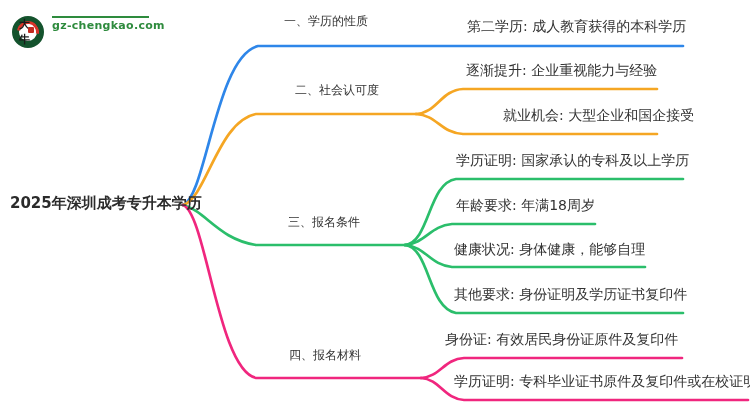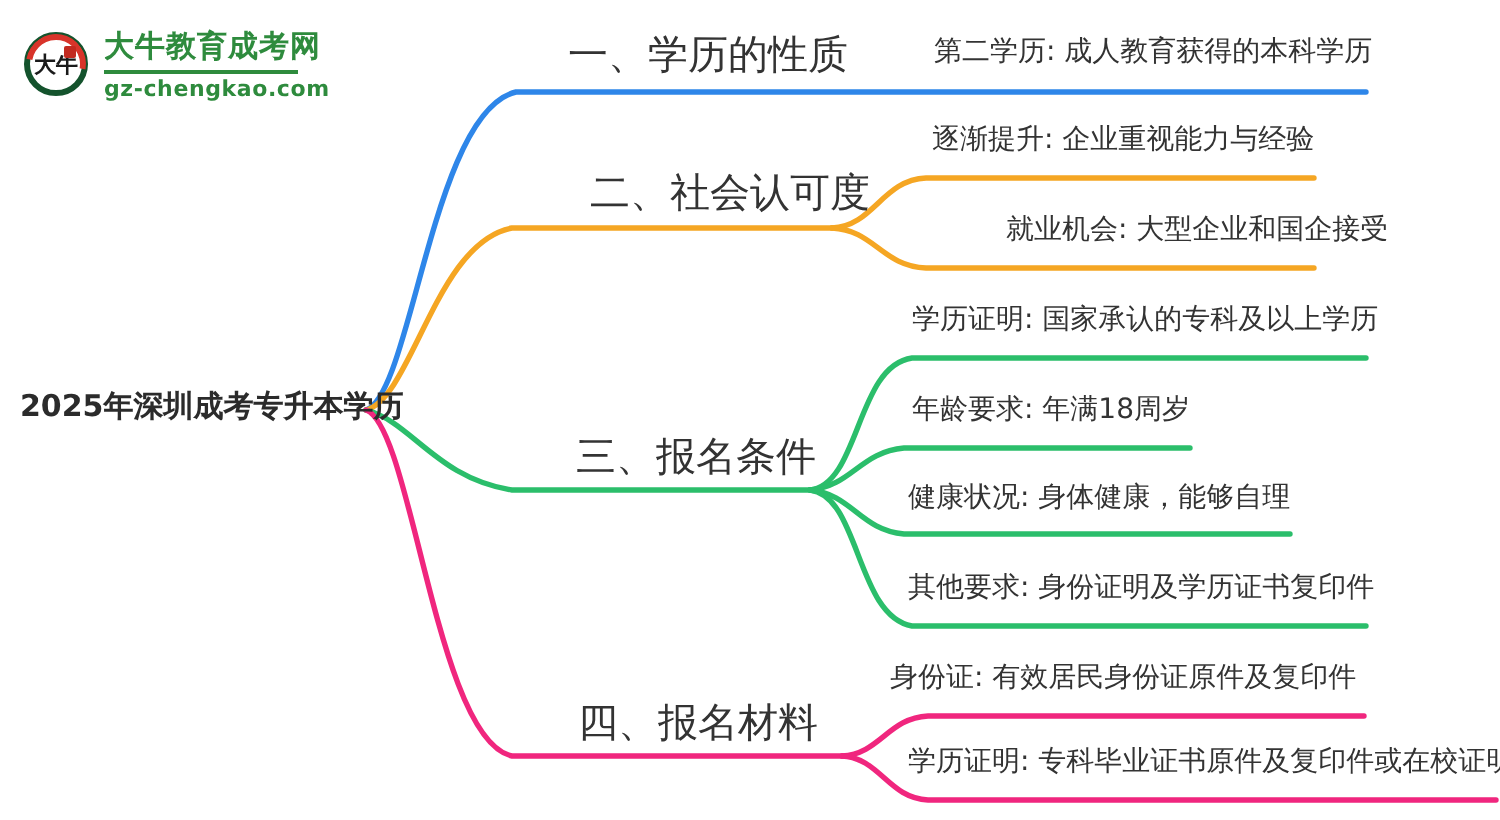--- a/index.html
+++ b/index.html
@@ -4,27 +4,27 @@
 <style>
   html,body{margin:0;padding:0;background:#ffffff;}
   #canvas{
     position:relative;width:750px;height:410px;background:#ffffff;
     font-family:"DejaVu Sans",sans-serif;overflow:hidden;
   }
   #lines{position:absolute;left:0;top:0;width:750px;height:410px;}
   #lines path{fill:none;stroke-width:2.7;stroke-linecap:round;}
   .node{position:absolute;white-space:nowrap;color:#333333;line-height:1.3;}
   .central{font-size:15px;font-weight:700;color:#2b2b2b;}
-  .branch-label{font-size:20px;font-weight:500;}
+  .branch-label{font-size:12px;font-weight:500;}
   .leaf-label{font-size:14px;font-weight:400;}
   
   .logo{position:absolute;left:12px;top:14px;display:flex;align-items:flex-start;}
   .logo-badge{
     position:relative;width:32px;height:32px;border-radius:50%;
-    background:#ffffff;border:3px solid #14532d;box-sizing:border-box;
+    background:#ffffff;border:7px solid #14532d;box-sizing:border-box;
     display:flex;align-items:center;justify-content:center;margin-top:2px;
   }
   .logo-badge-arc{
     position:absolute;inset:-2px;border-radius:50%;
     border:3px solid transparent;border-top-color:#d8342a;border-right-color:#d8342a;
     transform:rotate(-35deg);
   }
   .logo-badge-text{font-size:11px;font-weight:700;color:#1a1a1a;position:relative;}
   .logo-seal{position:absolute;right:3px;top:4px;width:6px;height:6px;background:#c22a20;border-radius:1px;}
   .logo-text{margin-left:8px;}
@@ -56,21 +56,20 @@
     <path d="M 421 378 C 440 379 444 399 464 400 L 748 400" stroke="#f0267e"></path>
   </svg>
 
   <div class="logo">
     <div class="logo-badge">
       <div class="logo-badge-arc"></div>
       <span class="logo-badge-text">大牛</span>
       <div class="logo-seal"></div>
     </div>
     <div class="logo-text">
-      <div class="logo-name">大牛教育成考网</div>
       <div class="logo-divider"></div>
       <div class="logo-url">gz-chengkao.com</div>
     </div>
   </div>
 
   <div class="node central" style="left:10px;top:194px;">2025年深圳成考专升本学历</div>
 
   <div class="node branch-label" style="left:284px;top:14px;">一、学历的性质</div>
   <div class="node branch-label" style="left:295px;top:83px;">二、社会认可度</div>
   <div class="node branch-label" style="left:288px;top:215px;">三、报名条件</div>

